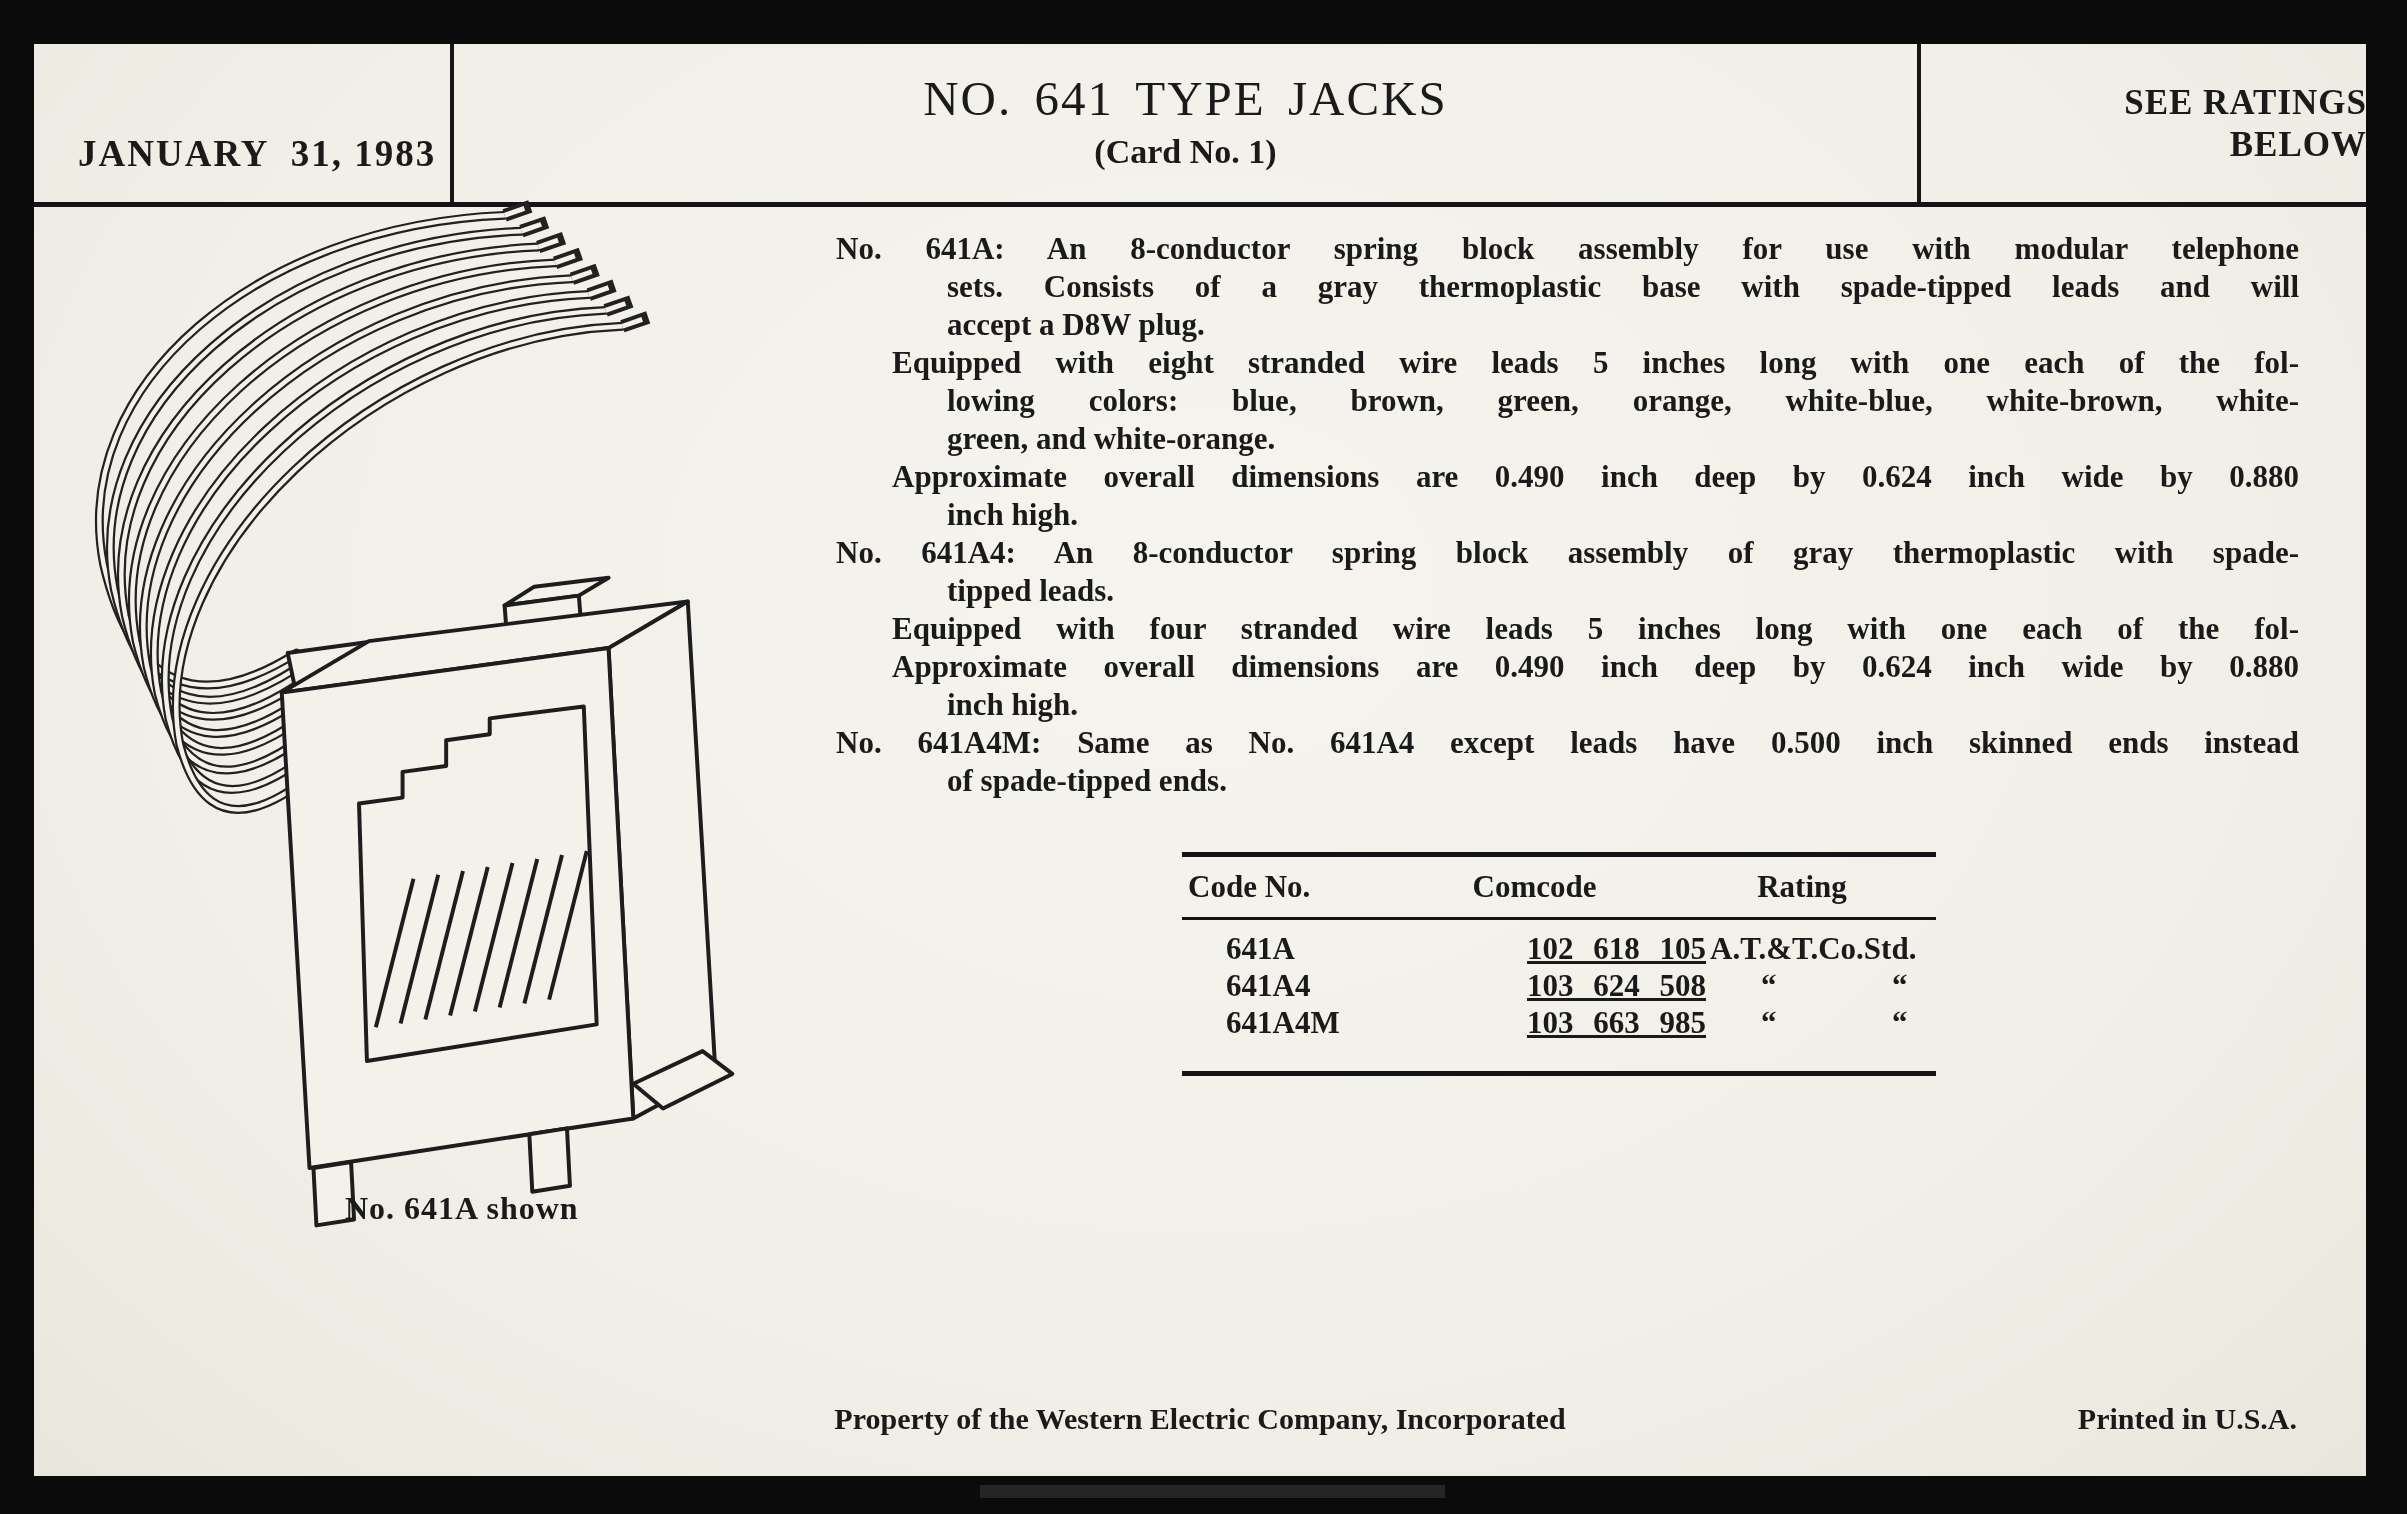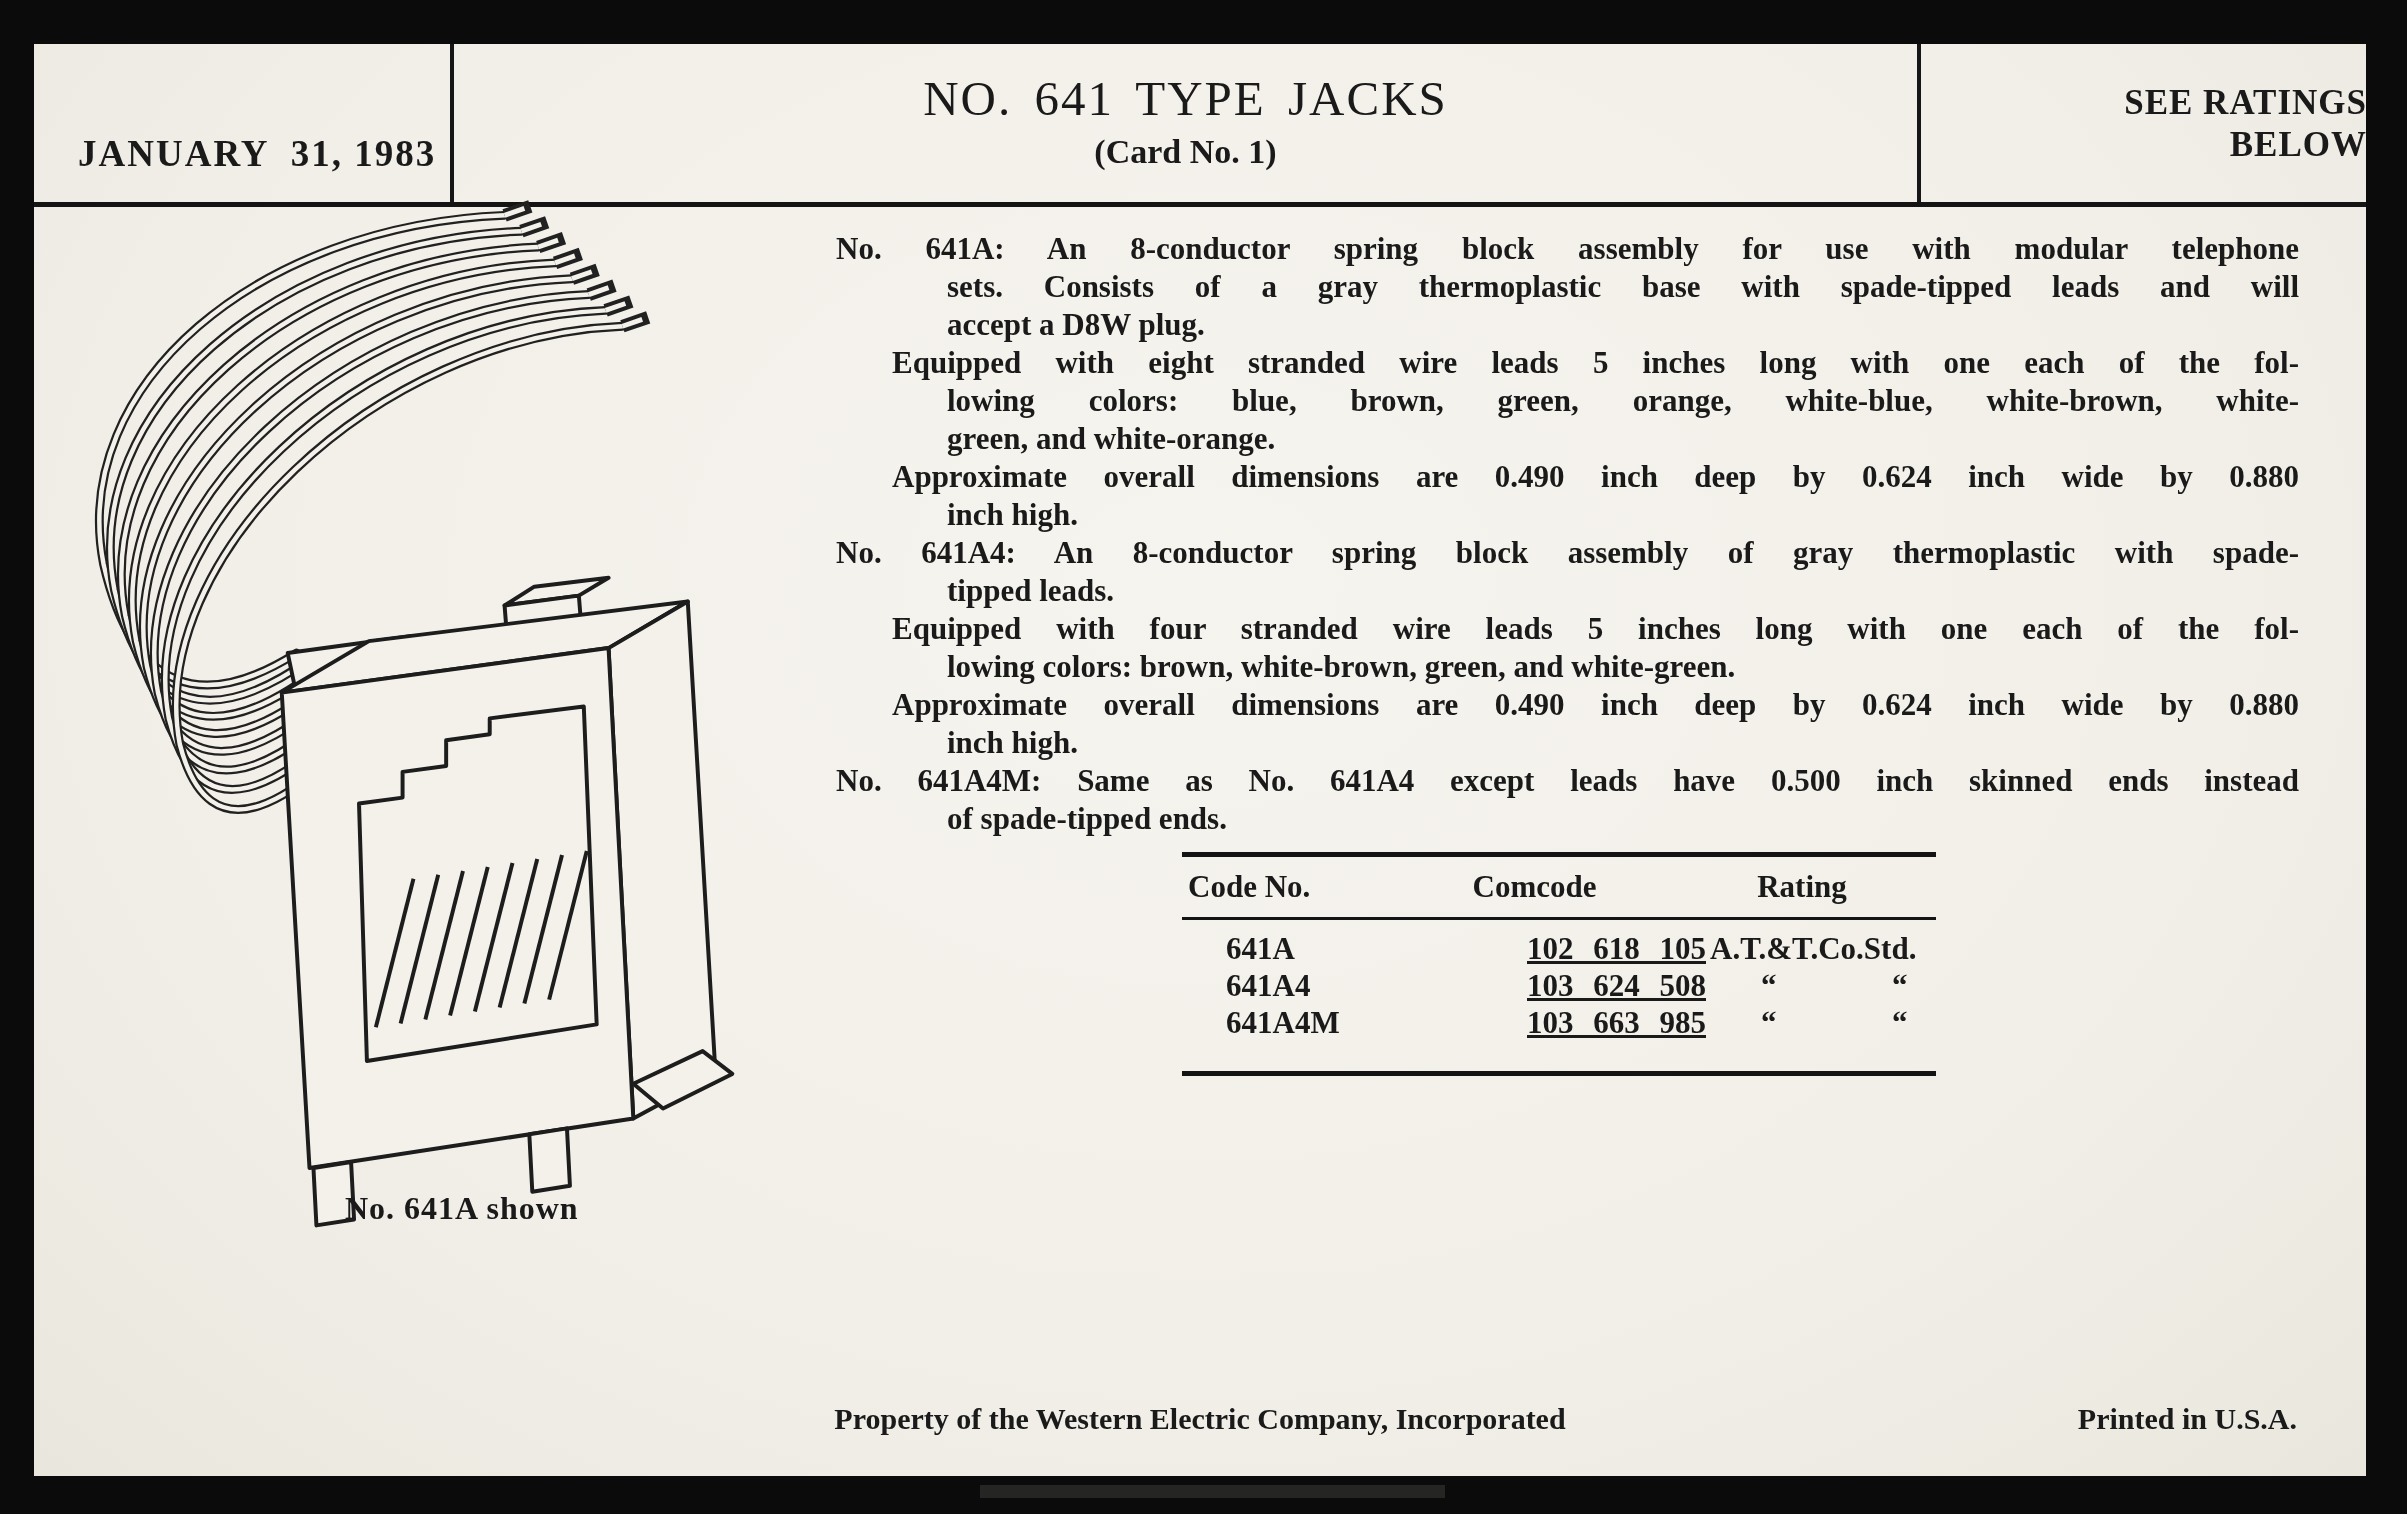--- a/index.html
+++ b/index.html
@@ -156,21 +156,20 @@
       <div class="ln jst">lowing colors: blue, brown, green, orange, white-blue, white-brown, white-</div>
       <div class="ln">green, and white-orange.</div>
 
       <div class="ln i1 jst">Approximate overall dimensions are 0.490 inch deep by 0.624 inch wide by 0.880</div>
       <div class="ln">inch high.</div>
 
       <div class="ln i0 jst">No. 641A4: An 8-conductor spring block assembly of gray thermoplastic with spade-</div>
       <div class="ln">tipped leads.</div>
 
       <div class="ln i1 jst">Equipped with four stranded wire leads 5 inches long with one each of the fol-</div>
-      <div class="ln">lowing colors: brown, white-brown, green, and white-green.</div>
 
       <div class="ln i1 jst">Approximate overall dimensions are 0.490 inch deep by 0.624 inch wide by 0.880</div>
       <div class="ln">inch high.</div>
 
       <div class="ln i0 jst">No. 641A4M: Same as No. 641A4 except leads have 0.500 inch skinned ends instead</div>
       <div class="ln">of spade-tipped ends.</div>
     </div>
 
     <div class="rtable">
       <div class="t-rule-top"></div>

